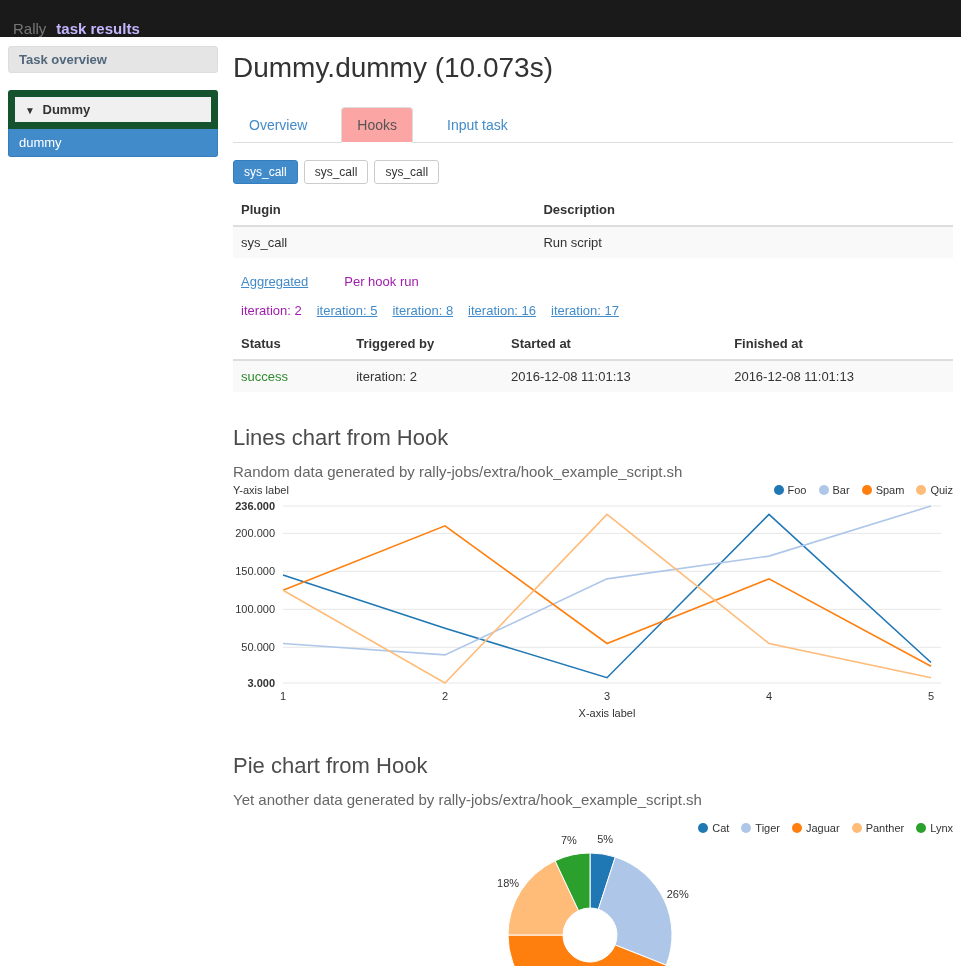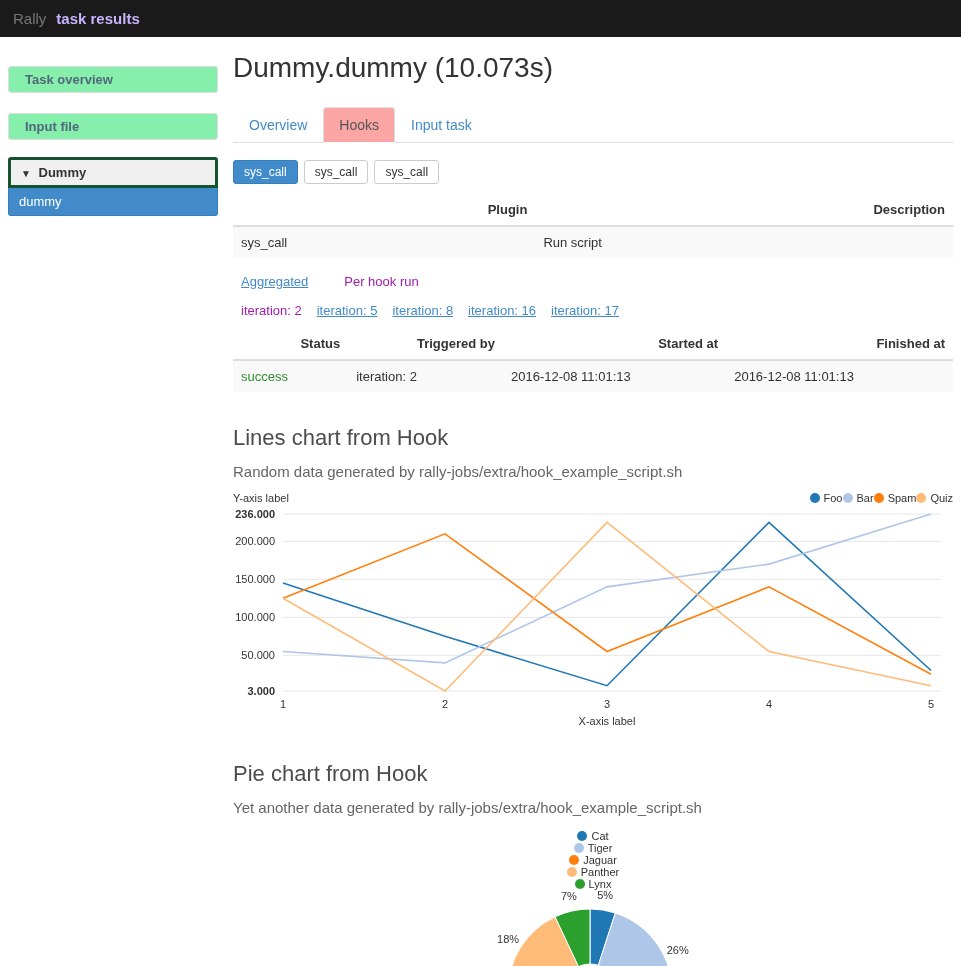--- a/index.html
+++ b/index.html
@@ -9,49 +9,48 @@
     color: #333;
     width: 961px;
     min-height: 966px;
     overflow-x: hidden;
   }
   
   .navbar {
     background: #1a1a1a;
     height: 37px;
     display: flex;
-    align-items: center;
+    align-items: flex-end;
     padding: 0 13px;
     gap: 10px;
   }
   .brand { color: #777; font-size: 15px; cursor: pointer; }
   .nav-title { color: #c4b5fd; font-size: 15px; font-weight: bold; }
 
   .layout { display: flex; padding: 9px 8px 0 8px; }
 
   
   .sidebar { width: 210px; flex-shrink: 0; margin-right: 15px; }
   .side-item {
     display: block;
-    background: #86efac;
+    background: #e5e5e5;
     border: 1px solid #ddd;
     border-radius: 3px;
-    padding: 5px 16px;
+    padding: 5px 10px;
     font-size: 13px;
     font-weight: bold;
     color: #51677b;
     text-decoration: none;
     margin-bottom: 5px;
     cursor: pointer;
-    margin-top: 20px;
   }
   .side-group { margin-top: 17px; }
   .side-group-header {
     background: #f0f0f0;
-    border: 3px solid #14532d;
+    border: 7px solid #14532d;
     border-radius: 3px 3px 0 0;
     padding: 5px 10px;
     font-size: 13px;
     font-weight: bold;
     color: #333;
     cursor: pointer;
   }
   .side-group-header .caret { font-size: 10px; margin-right: 4px; color: #333; }
   .side-item-active {
     display: block;
@@ -63,21 +62,21 @@
     font-size: 13px;
     color: #fff;
     text-decoration: none;
     cursor: pointer;
   }
 
   
   .content { flex: 1; min-width: 0; padding-bottom: 10px; }
   .page-title { font-size: 28px; font-weight: normal; color: #333; margin-top: 6px; }
 
-  .tabs { display: flex; border-bottom: 1px solid #ddd; margin-top: 23px; }
+  .tabs { display: flex; border-bottom: 1px solid #ddd; margin-top: 23px; gap: 18px; }
   .tab {
     padding: 9px 15px;
     font-size: 14px;
     color: #428bca;
     text-decoration: none;
     margin-bottom: -1px;
     border: 1px solid transparent;
     border-radius: 4px 4px 0 0;
     cursor: pointer;
   }
@@ -91,21 +90,21 @@
     border-radius: 3px;
     border: 1px solid #ccc;
     background: #fff;
     color: #333;
     cursor: pointer;
   }
   .btn.btn-primary { background: #428bca; border-color: #357ebd; color: #fff; }
 
   table.tbl { width: 100%; border-collapse: collapse; font-size: 13px; margin-top: 8px; }
   table.tbl th {
-    text-align: right;
+    text-align: left;
     font-weight: bold;
     padding: 8px;
     border-bottom: 2px solid #ddd;
   }
   table.tbl td { padding: 8px; border-top: 1px solid #ddd; }
   table.tbl tbody tr { background: #f9f9f9; }
   .plugin-table th:first-child, .plugin-table td:first-child { width: 42%; }
   .runs-table th:nth-child(1) { width: 16%; }
   .runs-table th:nth-child(2) { width: 21.5%; }
   .runs-table th:nth-child(3) { width: 31%; }
@@ -113,43 +112,42 @@
 
   .view-row { display: flex; gap: 36px; align-items: center; font-size: 13px; padding: 16px 8px 0 8px; }
   .text-link { color: #428bca; text-decoration: underline; cursor: pointer; }
   .plain-label { color: #a21caf; }
 
   .iter-row { display: flex; gap: 15px; font-size: 13px; padding: 14px 8px 2px 8px; }
 
   .section-title { font-size: 22px; font-weight: normal; color: #4c4c4c; margin-top: 33px; }
   .section-sub { font-size: 15px; color: #666; margin-top: 12px; }
 
-  .chart-head { display: flex; justify-content: space-between; align-items: center; margin-top: 12px; }
+  .chart-head { display: flex; justify-content: space-between; align-items: center; margin-top: 4px; }
   .axis-label { font-size: 11px; color: #333; }
-  .legend { display: flex; align-items: center; }
+  .legend { display: flex; gap: 12px; align-items: center; }
   .legend-item { display: flex; gap: 4px; align-items: center; font-size: 11px; color: #333; cursor: pointer; }
   .dot { width: 10px; height: 10px; border-radius: 50%; display: inline-block; flex-shrink: 0; }
-  .legend-row-right { justify-content: flex-end; margin-top: 14px; flex-direction: column; }
+  .legend-row-right { justify-content: flex-end; margin-top: 14px; }
 
   svg text { font-family: "Liberation Sans", sans-serif; }
   .chart-svg { display: block; }
 </style>
 </head>
 <body>
 
 <header class="navbar">
   <span class="brand">Rally</span>
   <span class="nav-title">task results</span>
 </header>
 
 <div class="layout">
 
   <aside class="sidebar">
     <a class="side-item">Task overview</a>
-    <a class="side-item">Input file</a>
     <div class="side-group">
       <div class="side-group-header">
         <span class="caret">▼</span>
         <span>Dummy</span>
       </div>
       <a class="side-item-active">dummy</a>
     </div>
   </aside>
 
   <main class="content">

